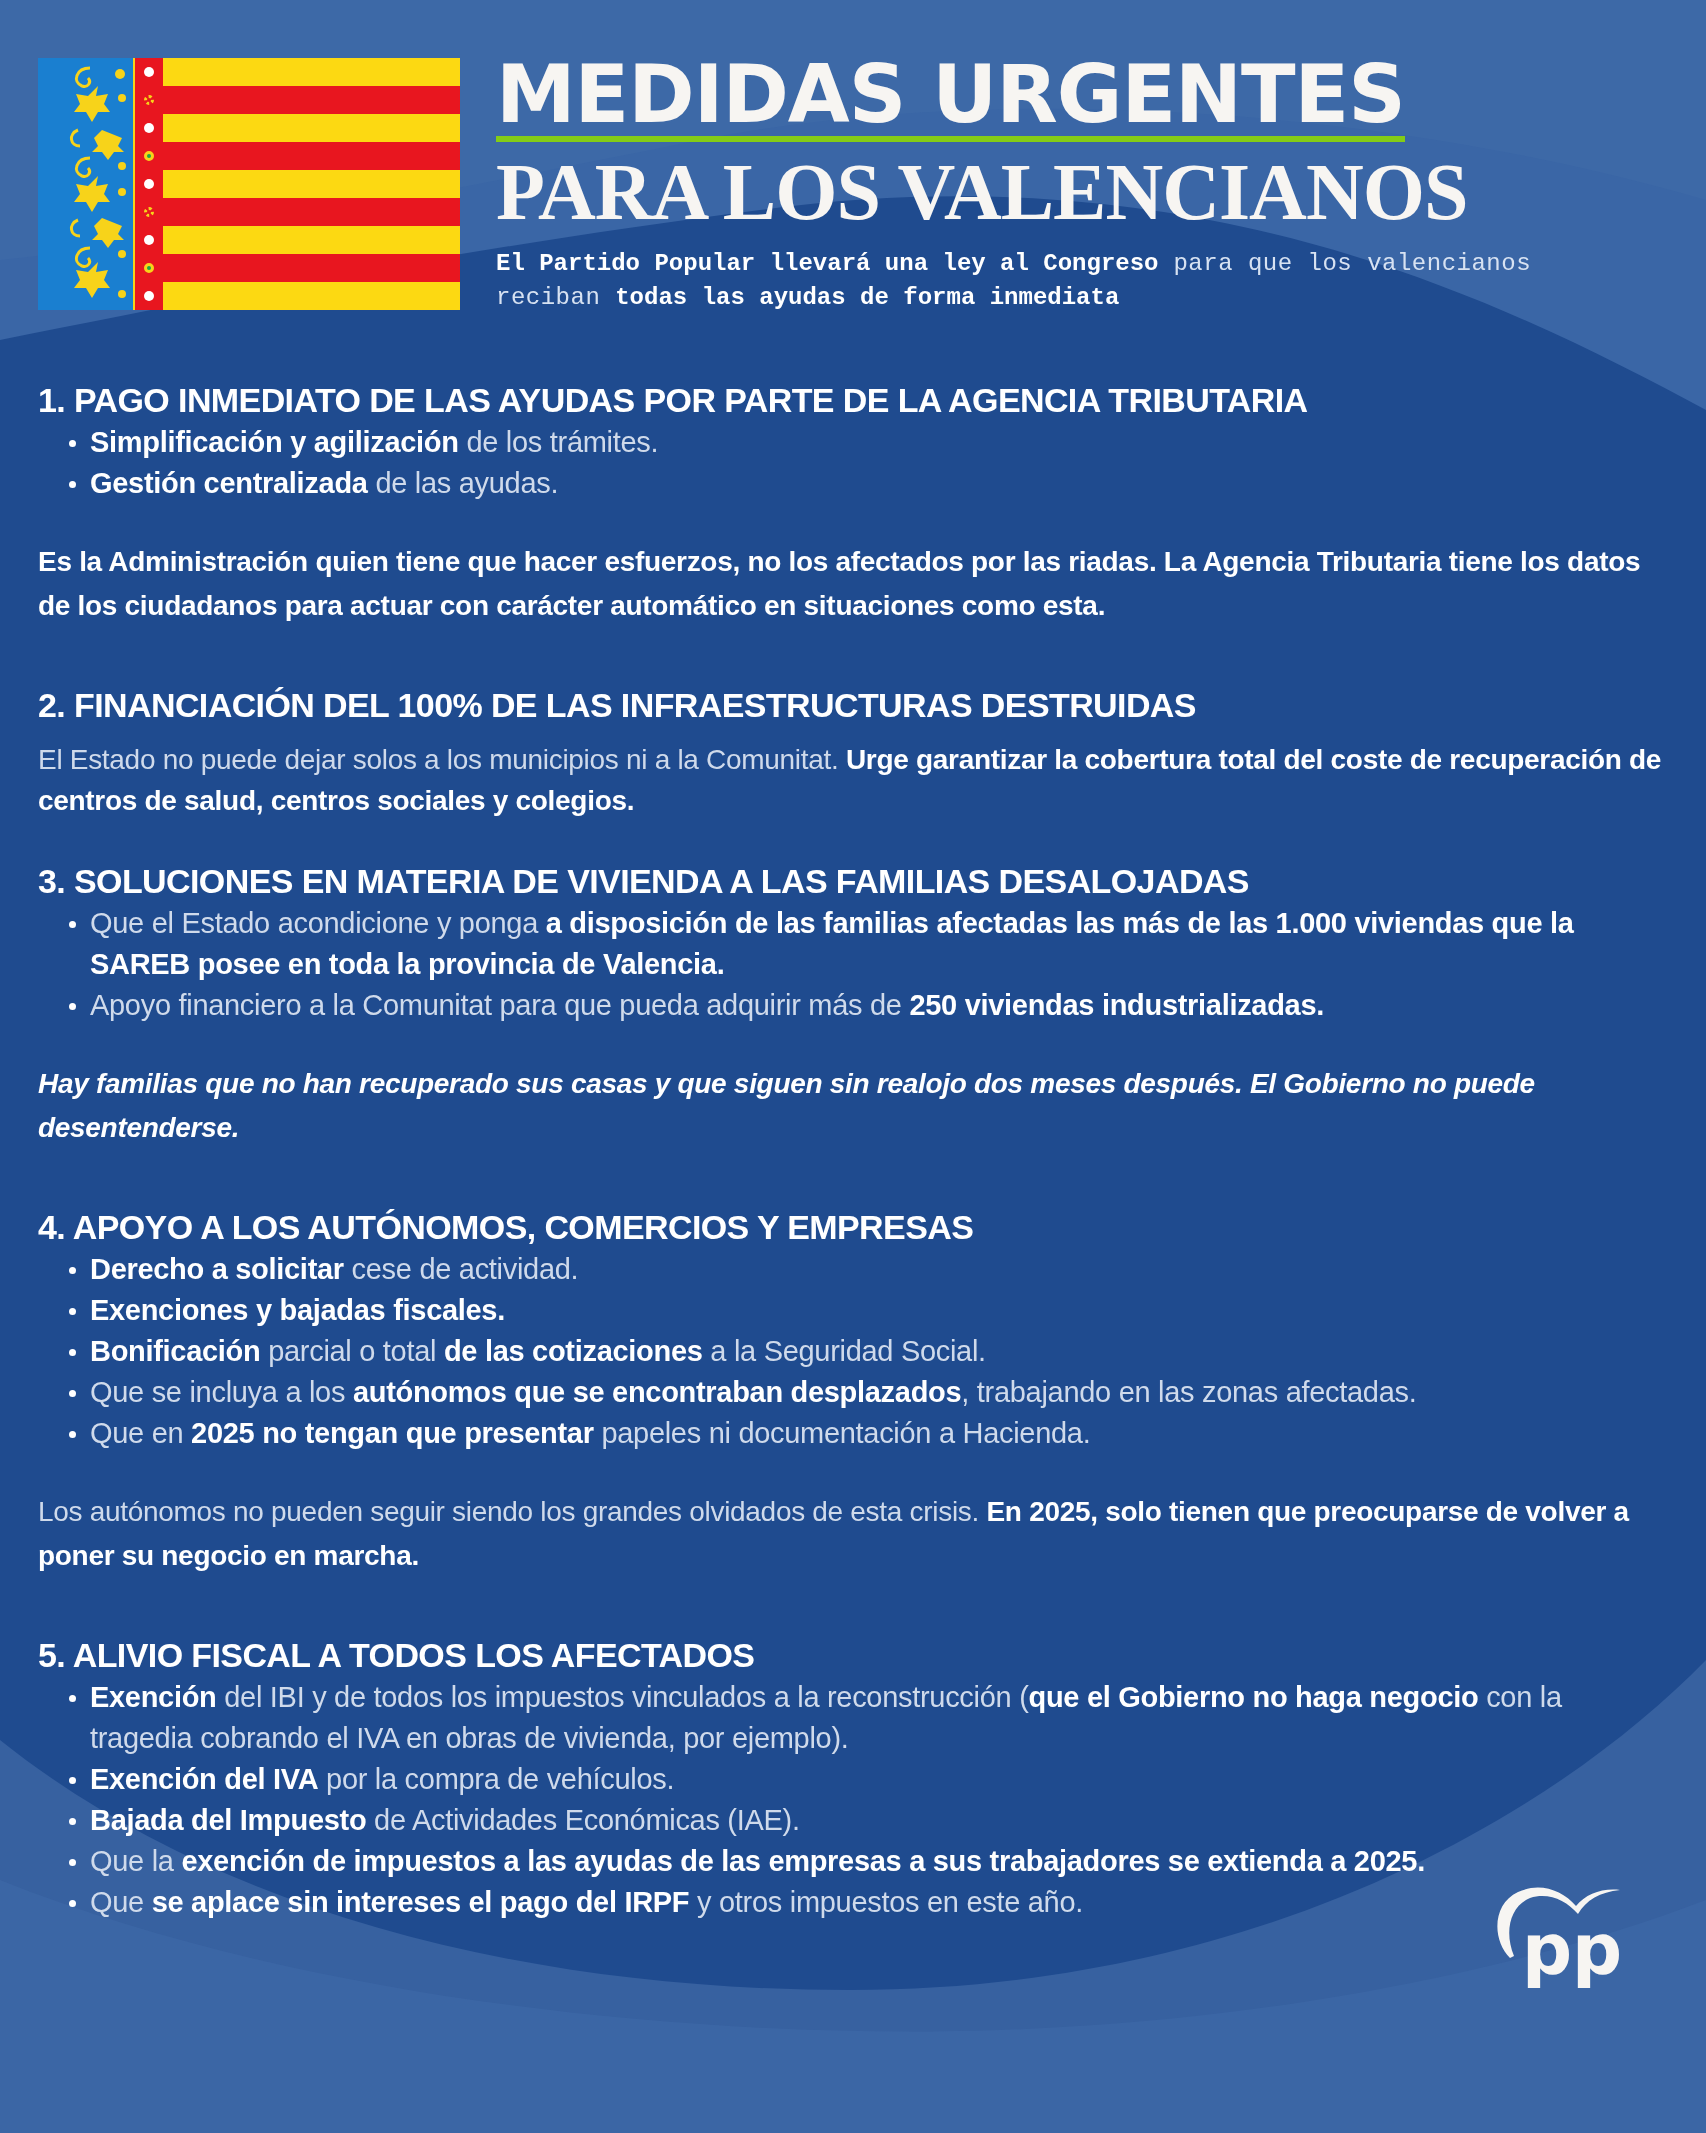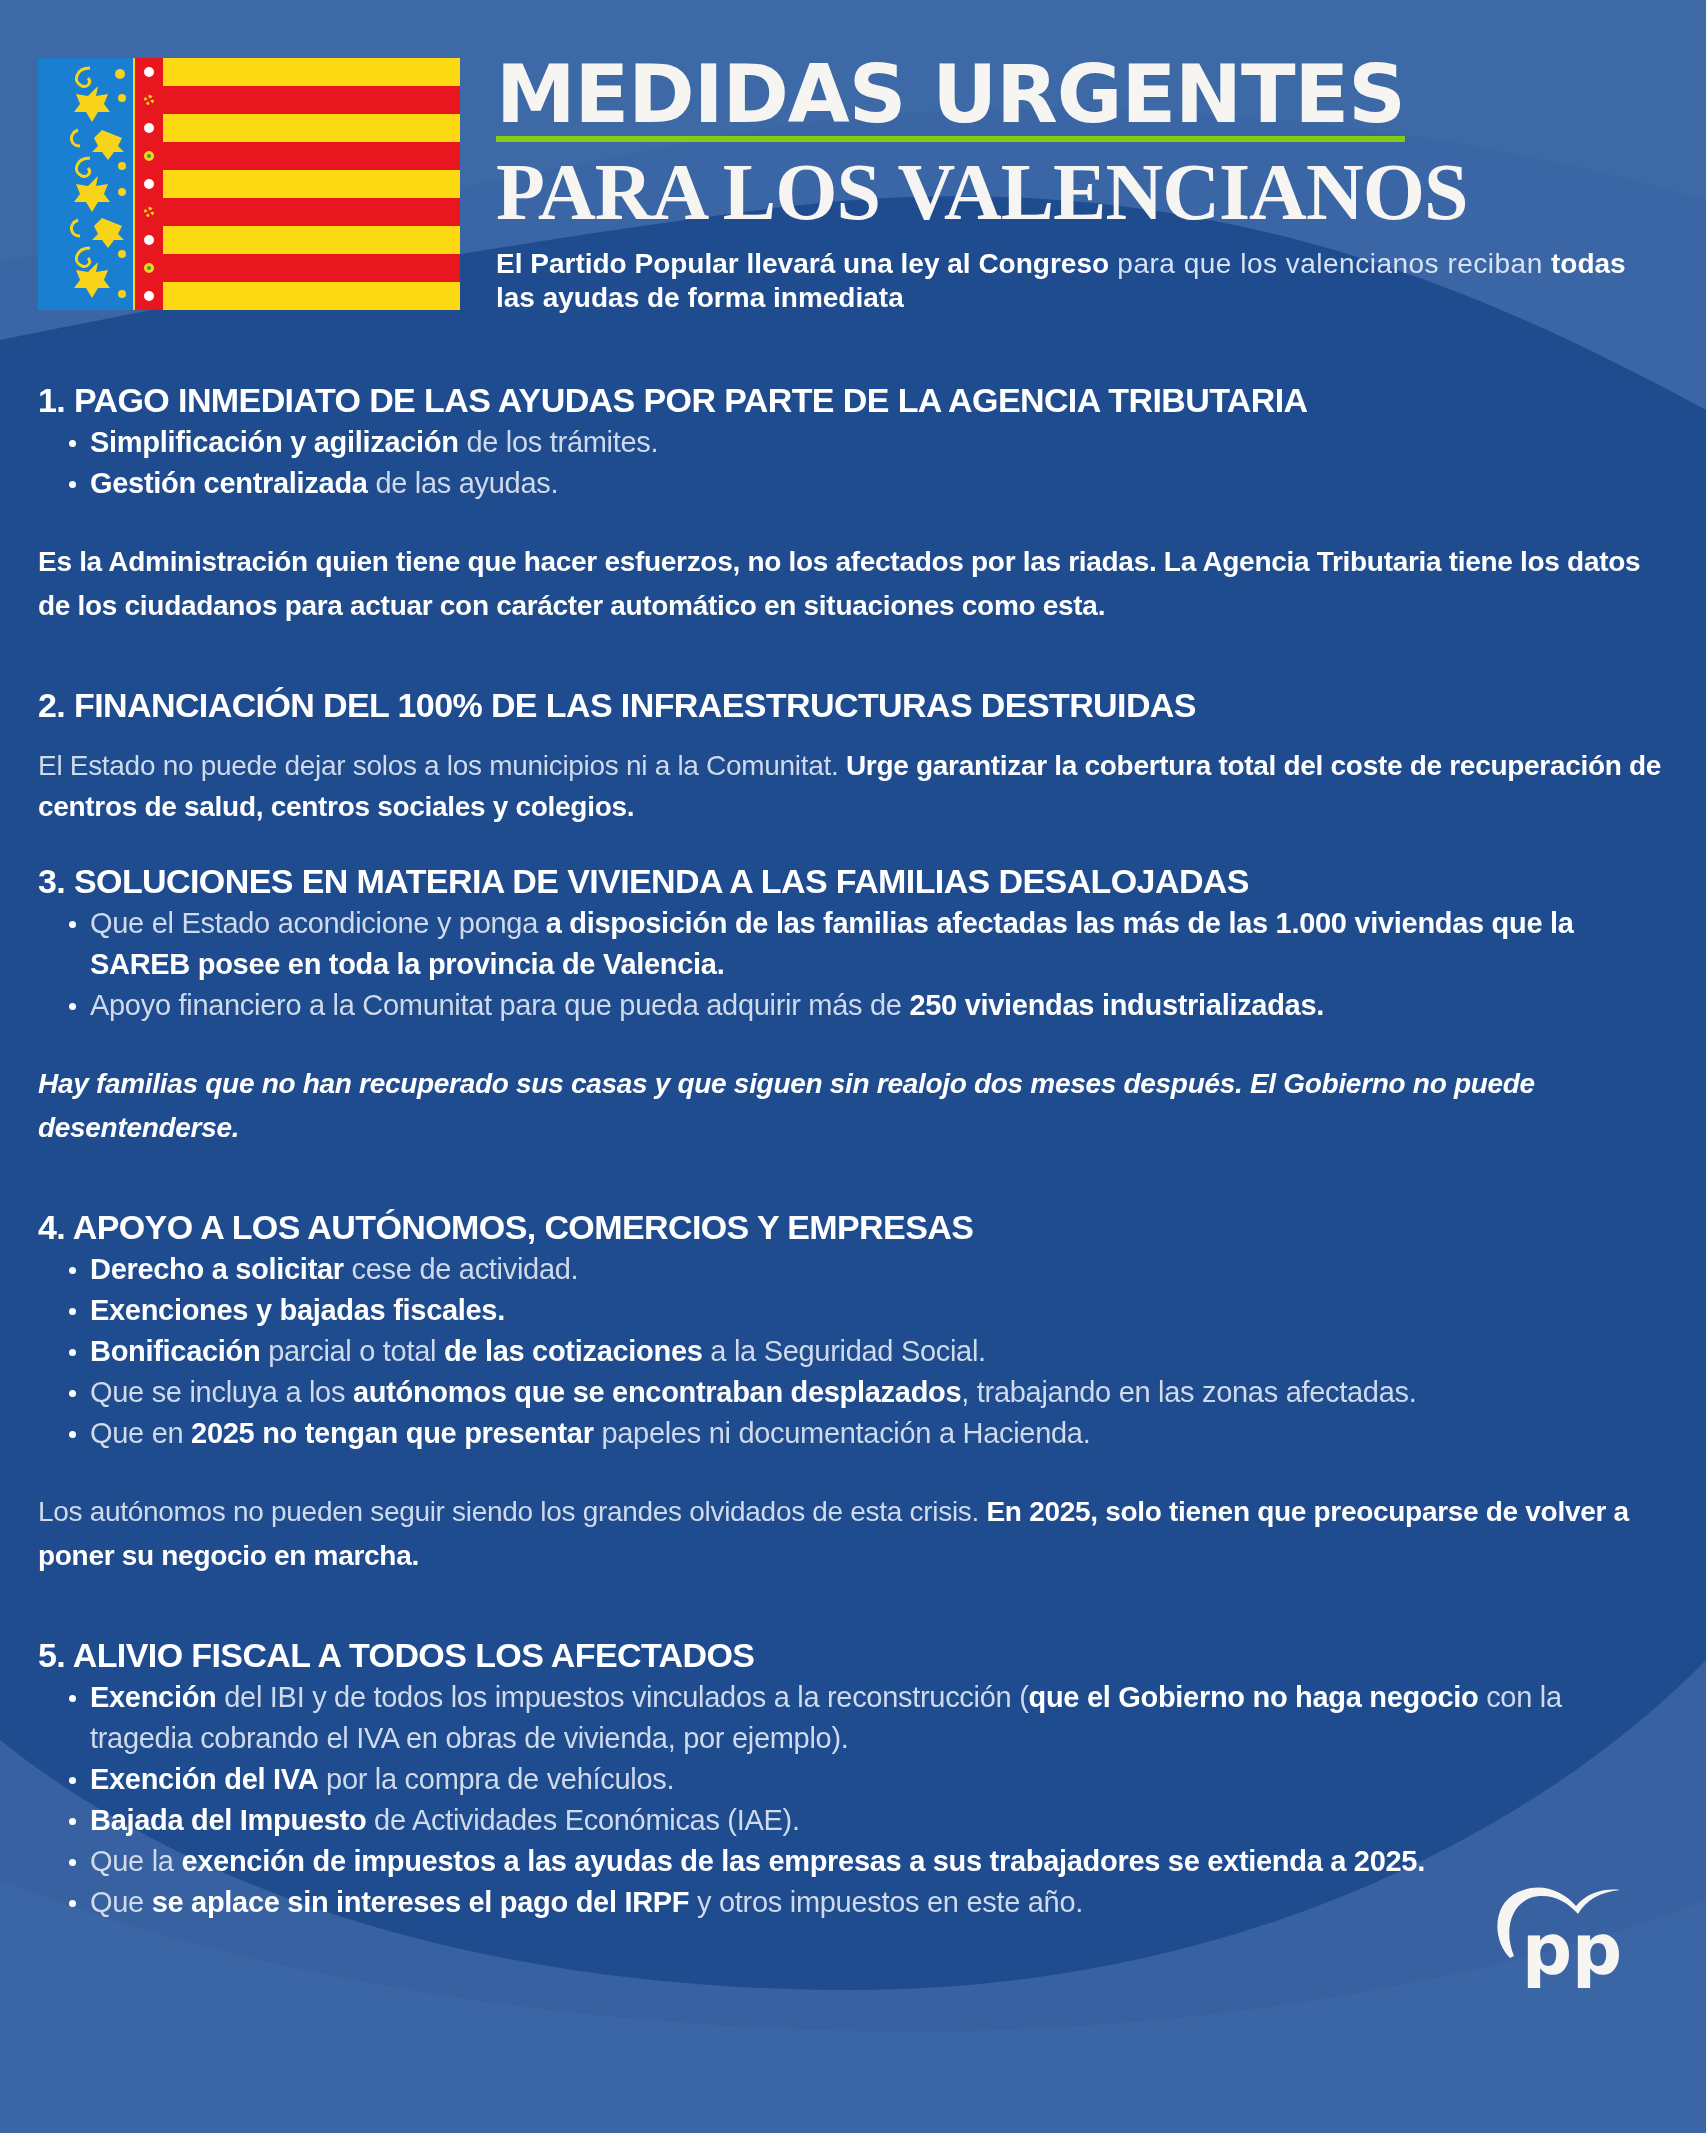--- a/index.html
+++ b/index.html
@@ -37,21 +37,21 @@
   .title {
     position: absolute; left: 496px; top: 52px;
     font-family: "DejaVu Sans", sans-serif; font-weight: bold;
     font-size: 80px; line-height: 86px; letter-spacing: -1px;
     color: #f7f5f2;
   }
   .title .line1 { display: inline-block; border-bottom: 6px solid #84cc16; line-height: 78px; padding-bottom: 2px; }
   .title .line2 { display: block; margin-top: 7px; font-family: Liberation Serif, serif; }
   .subtitle {
     position: absolute; left: 496px; top: 247px; width: 1150px;
-    font-family: Liberation Sans, sans-serif; font-size: 28px; line-height: 34px;
+    font-family: Liberation Mono, monospace; font-size: 24px; line-height: 34px;
   }
   .subtitle .light { font-weight: normal; color: #d7e2f2; letter-spacing: 0.5px; }
 
   
   .section { position: absolute; left: 38px; width: 1640px; }
   .h2 {
     font-family: "Liberation Sans", sans-serif; font-weight: bold;
     font-size: 34px; line-height: 44px; letter-spacing: -0.6px; color: #ffffff;
     white-space: nowrap;
   }
@@ -60,21 +60,21 @@
     position: relative; padding-left: 27px;
     font-size: 29px; line-height: 41px; letter-spacing: -0.3px;
   }
   ul.bullets li::before {
     content: ""; position: absolute; left: 6px; top: 18px;
     width: 7px; height: 7px; border-radius: 50%; background: #ffffff;
   }
   .b { font-weight: bold; color: #ffffff; }
   .l { font-weight: normal; color: #cfdaeb; }
   .para {
-    font-size: 28px; line-height: 44px; letter-spacing: -0.3px; margin-top: 18px;
+    font-size: 28px; line-height: 44px; letter-spacing: -0.3px; margin-top: 12px;
   }
 
   
   .logo { position: absolute; left: 1488px; top: 1880px; width: 140px; height: 110px; }
 </style>
 </head>
 <body>
 
 <div class="bg-layer">
   <svg width="1706" height="2133" viewBox="0 0 1706 2133">

